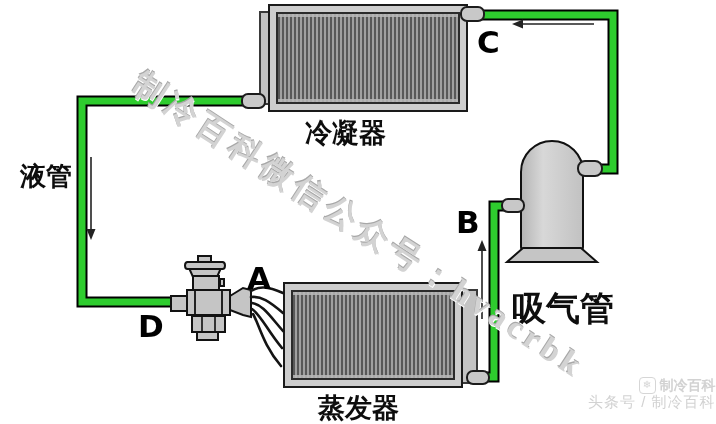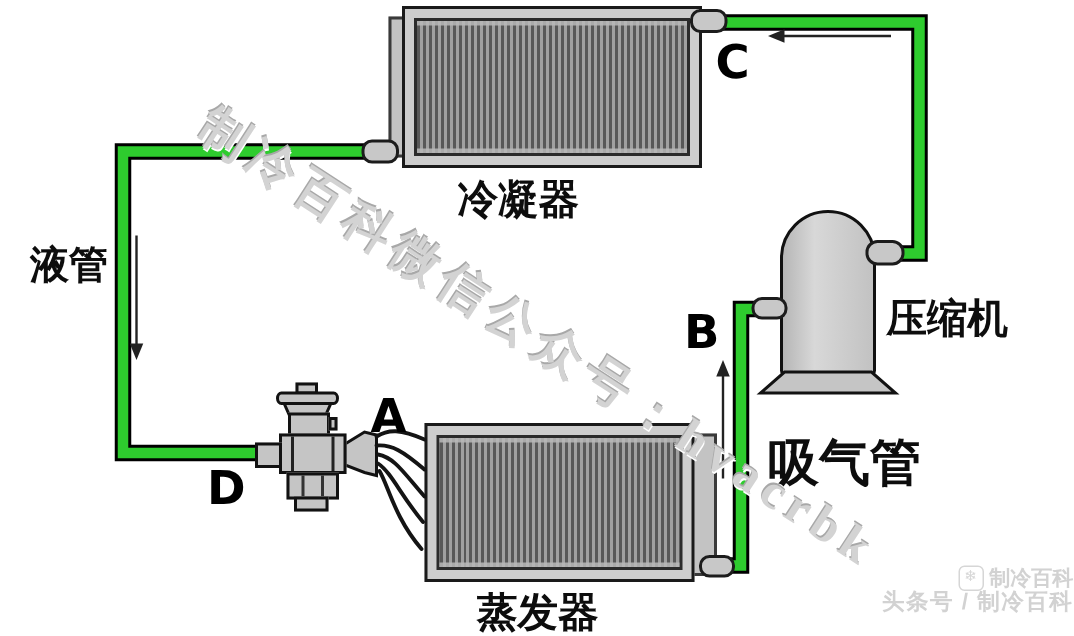--- a/index.html
+++ b/index.html
@@ -35,21 +35,21 @@
   .watermark{position:absolute;left:148px;top:62px;transform:rotate(33deg);transform-origin:0 0;
              font-size:33px;font-weight:bold;letter-spacing:5px;white-space:nowrap;
              color:#d3d3d3;text-shadow:-1px -1px 0 #a8a8a8,1px 1px 0 #ffffff;
              font-family:"Liberation Serif","DejaVu Serif",serif;pointer-events:none;}
   
   .logo{position:absolute;left:588px;top:377px;color:#d2d2d2;line-height:1.1;
         font-family:"Liberation Sans","DejaVu Sans",sans-serif;}
   .logo-row1{display:flex;align-items:center;gap:4px;justify-content:flex-end;font-size:14px;font-weight:bold;}
   .logo-icon{display:inline-block;width:15px;height:15px;border:1px solid #d6d6d6;border-radius:4px;
              font-size:10px;line-height:14px;text-align:center;color:#d6d6d6;}
-  .logo-row2{font-size:15px;font-weight:bold;letter-spacing:1px;}
+  .logo-row2{font-size:15px;font-weight:normal;letter-spacing:1px;}
   .pipe-outline{stroke:var(--pipe-outline);stroke-width:11;fill:none;stroke-linejoin:miter;}
   .pipe-core{stroke:var(--pipe-green);stroke-width:7;fill:none;stroke-linejoin:miter;}
   .stub{fill:var(--metal-gray);stroke:#1c1c1c;stroke-width:2;}
   .metal-shape{fill:#c5c5c5;stroke:#121212;stroke-width:2;}
   .tube{stroke:#141414;stroke-width:2.6;fill:none;stroke-linecap:round;}
   .flow-arrow{stroke:#222;stroke-width:1.6;}
   .flow-head{fill:#222;stroke:none;}
 </style>
 </head>
 <body>
@@ -109,21 +109,20 @@
   <div class="abs metalpart" style="left:184px;top:261px;width:42px;height:9px;border-radius:4px/5px;"></div>
   <div class="abs metalpart" style="left:192px;top:275px;width:28px;height:16px;"></div>
   <div class="abs metalpart" style="left:219px;top:278px;width:6px;height:9px;"></div>
   <div class="abs metalpart vx-cross" style="left:186px;top:289px;width:45px;height:27px;"></div>
   <div class="abs metalpart" style="left:170px;top:295px;width:18px;height:17px;"></div>
   <div class="abs metalpart vx-lower" style="left:191px;top:315px;width:35px;height:18px;"></div>
   <div class="abs metalpart" style="left:196px;top:331px;width:23px;height:10px;"></div>
 
   <div class="cn-label" style="left:305px;top:115px;font-size:27px;text-align:right;">冷凝器</div>
   <div class="cn-label" style="left:318px;top:390px;font-size:27px;">蒸发器</div>
-  <div class="cn-label" style="left:591px;top:194px;font-size:27px;">压缩机</div>
 
   <div class="cn-label" style="left:4px;top:159px;font-size:26px;margin-left:16px;">液管</div>
   <div class="cn-label" style="left:512px;top:286px;font-size:34px;font-family:Liberation Serif, serif;">吸气管</div>
 
   <div class="pt-letter" style="left:247px;top:263px;">A</div>
   <div class="pt-letter" style="left:456px;top:207px;">B</div>
   <div class="pt-letter" style="left:477px;top:27px;">C</div>
   <div class="pt-letter" style="left:138px;top:311px;">D</div>
 
   <div class="watermark">制冷百科微信公众号：hvacrbk</div>

